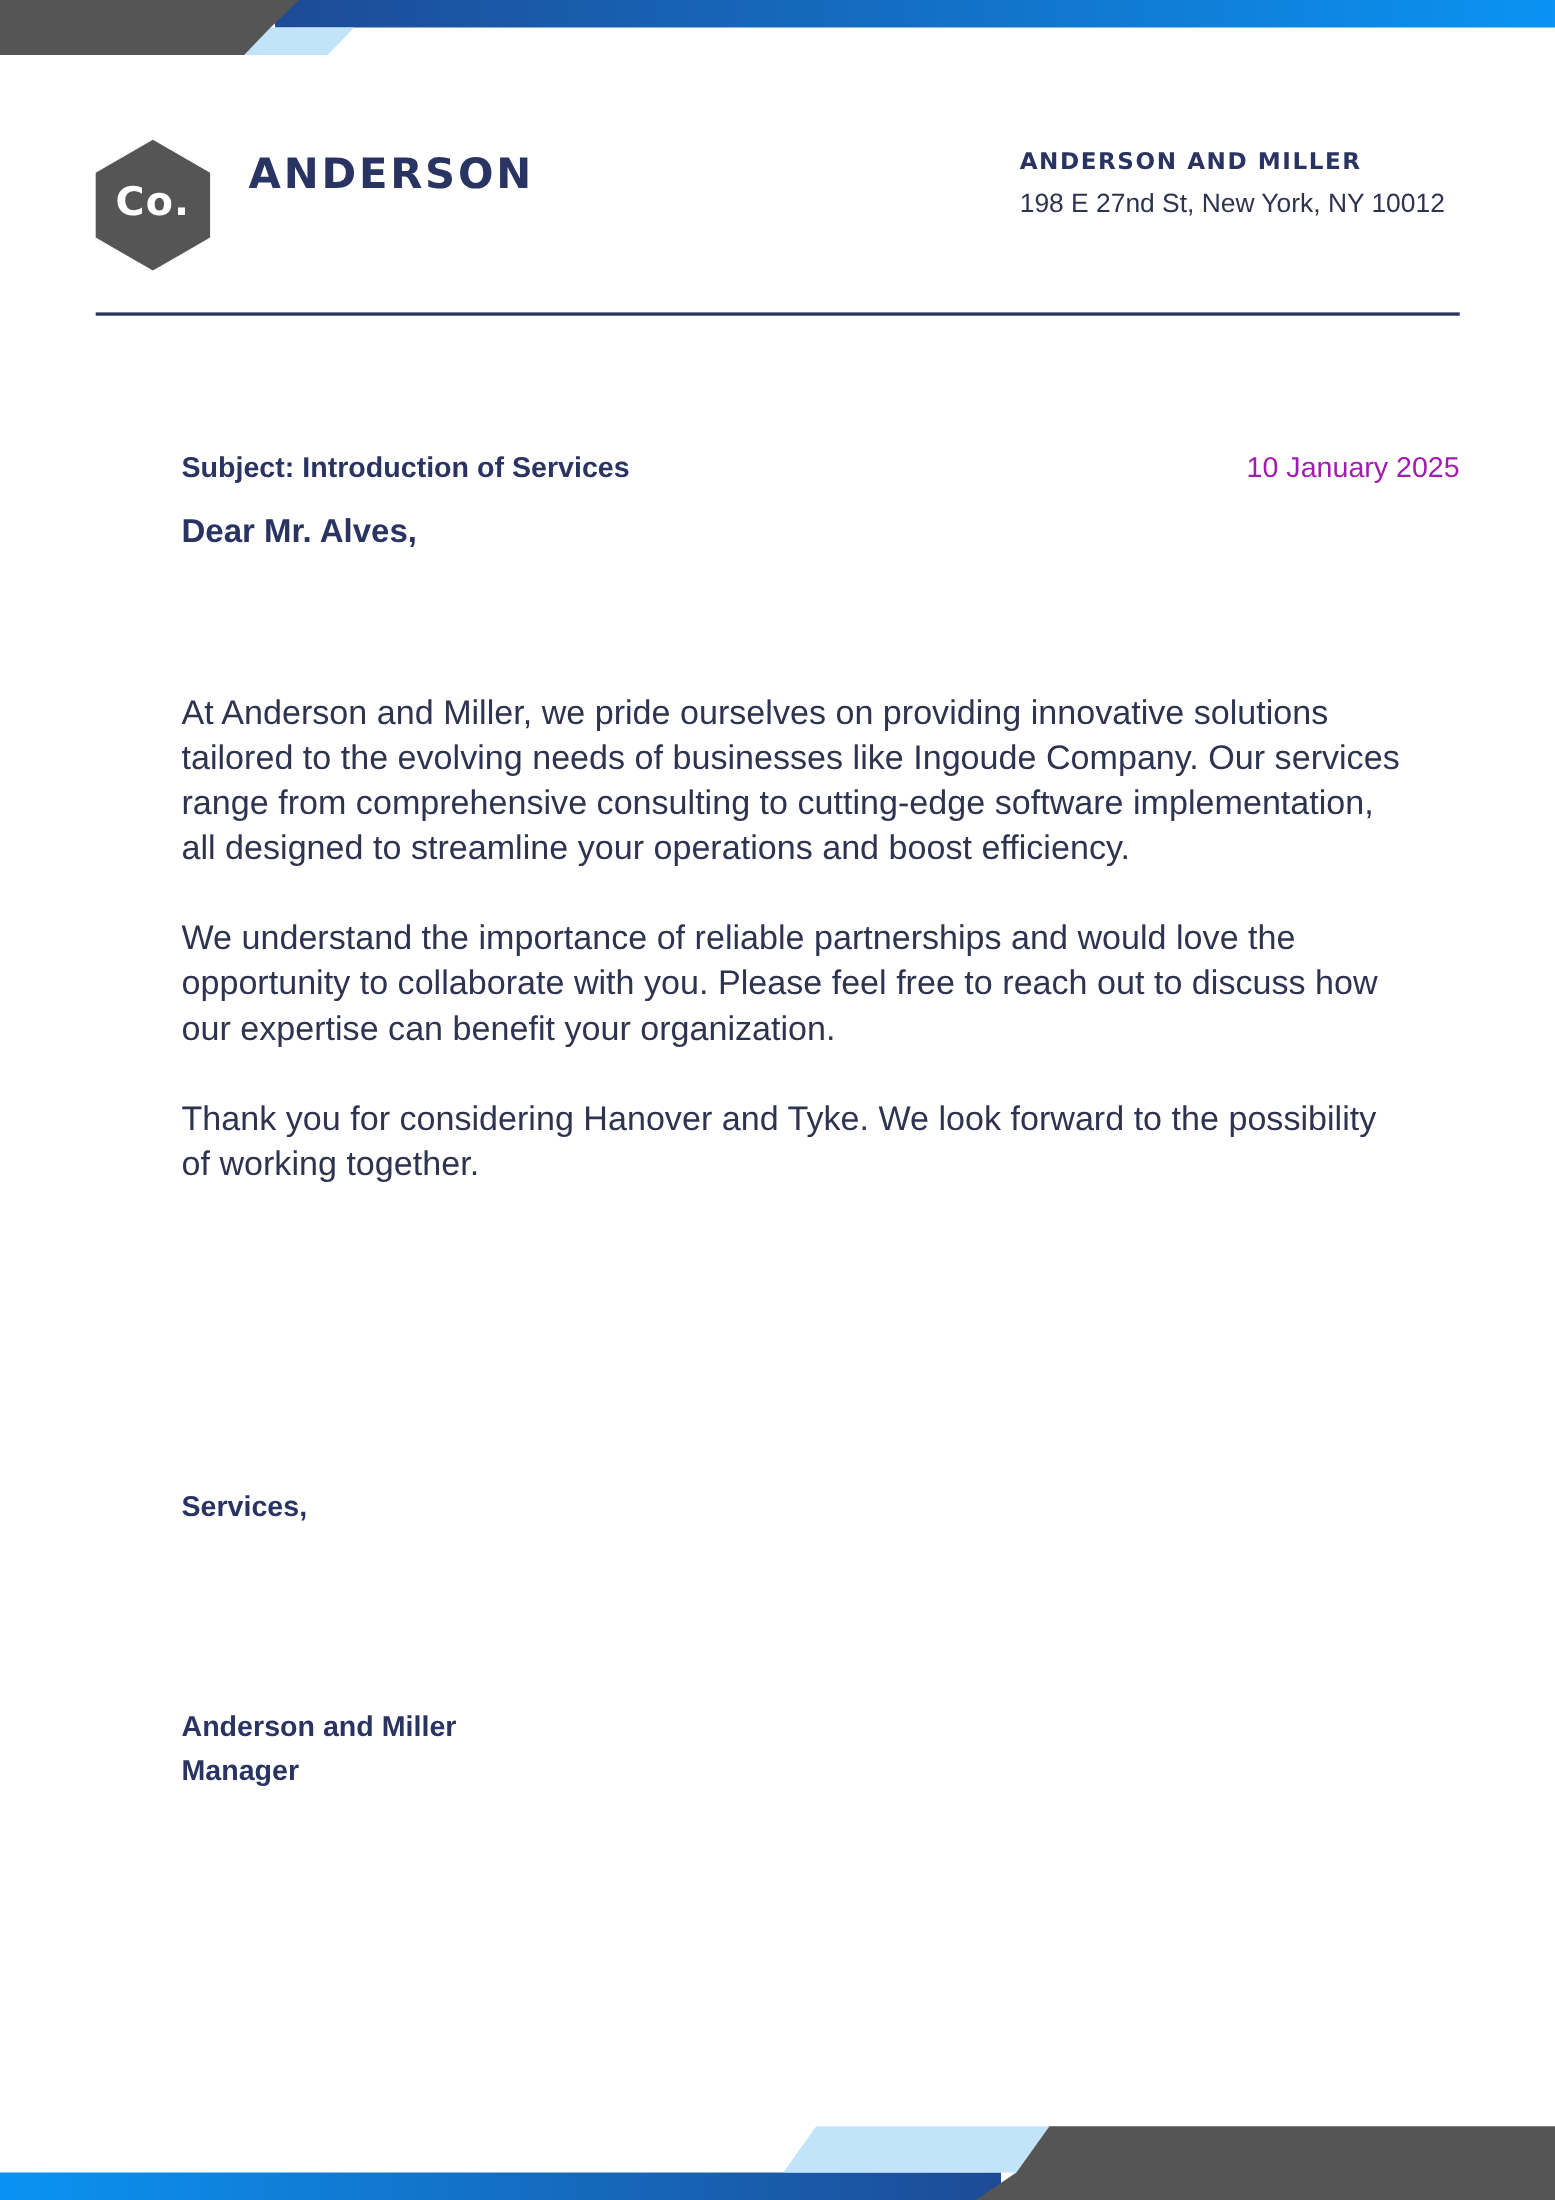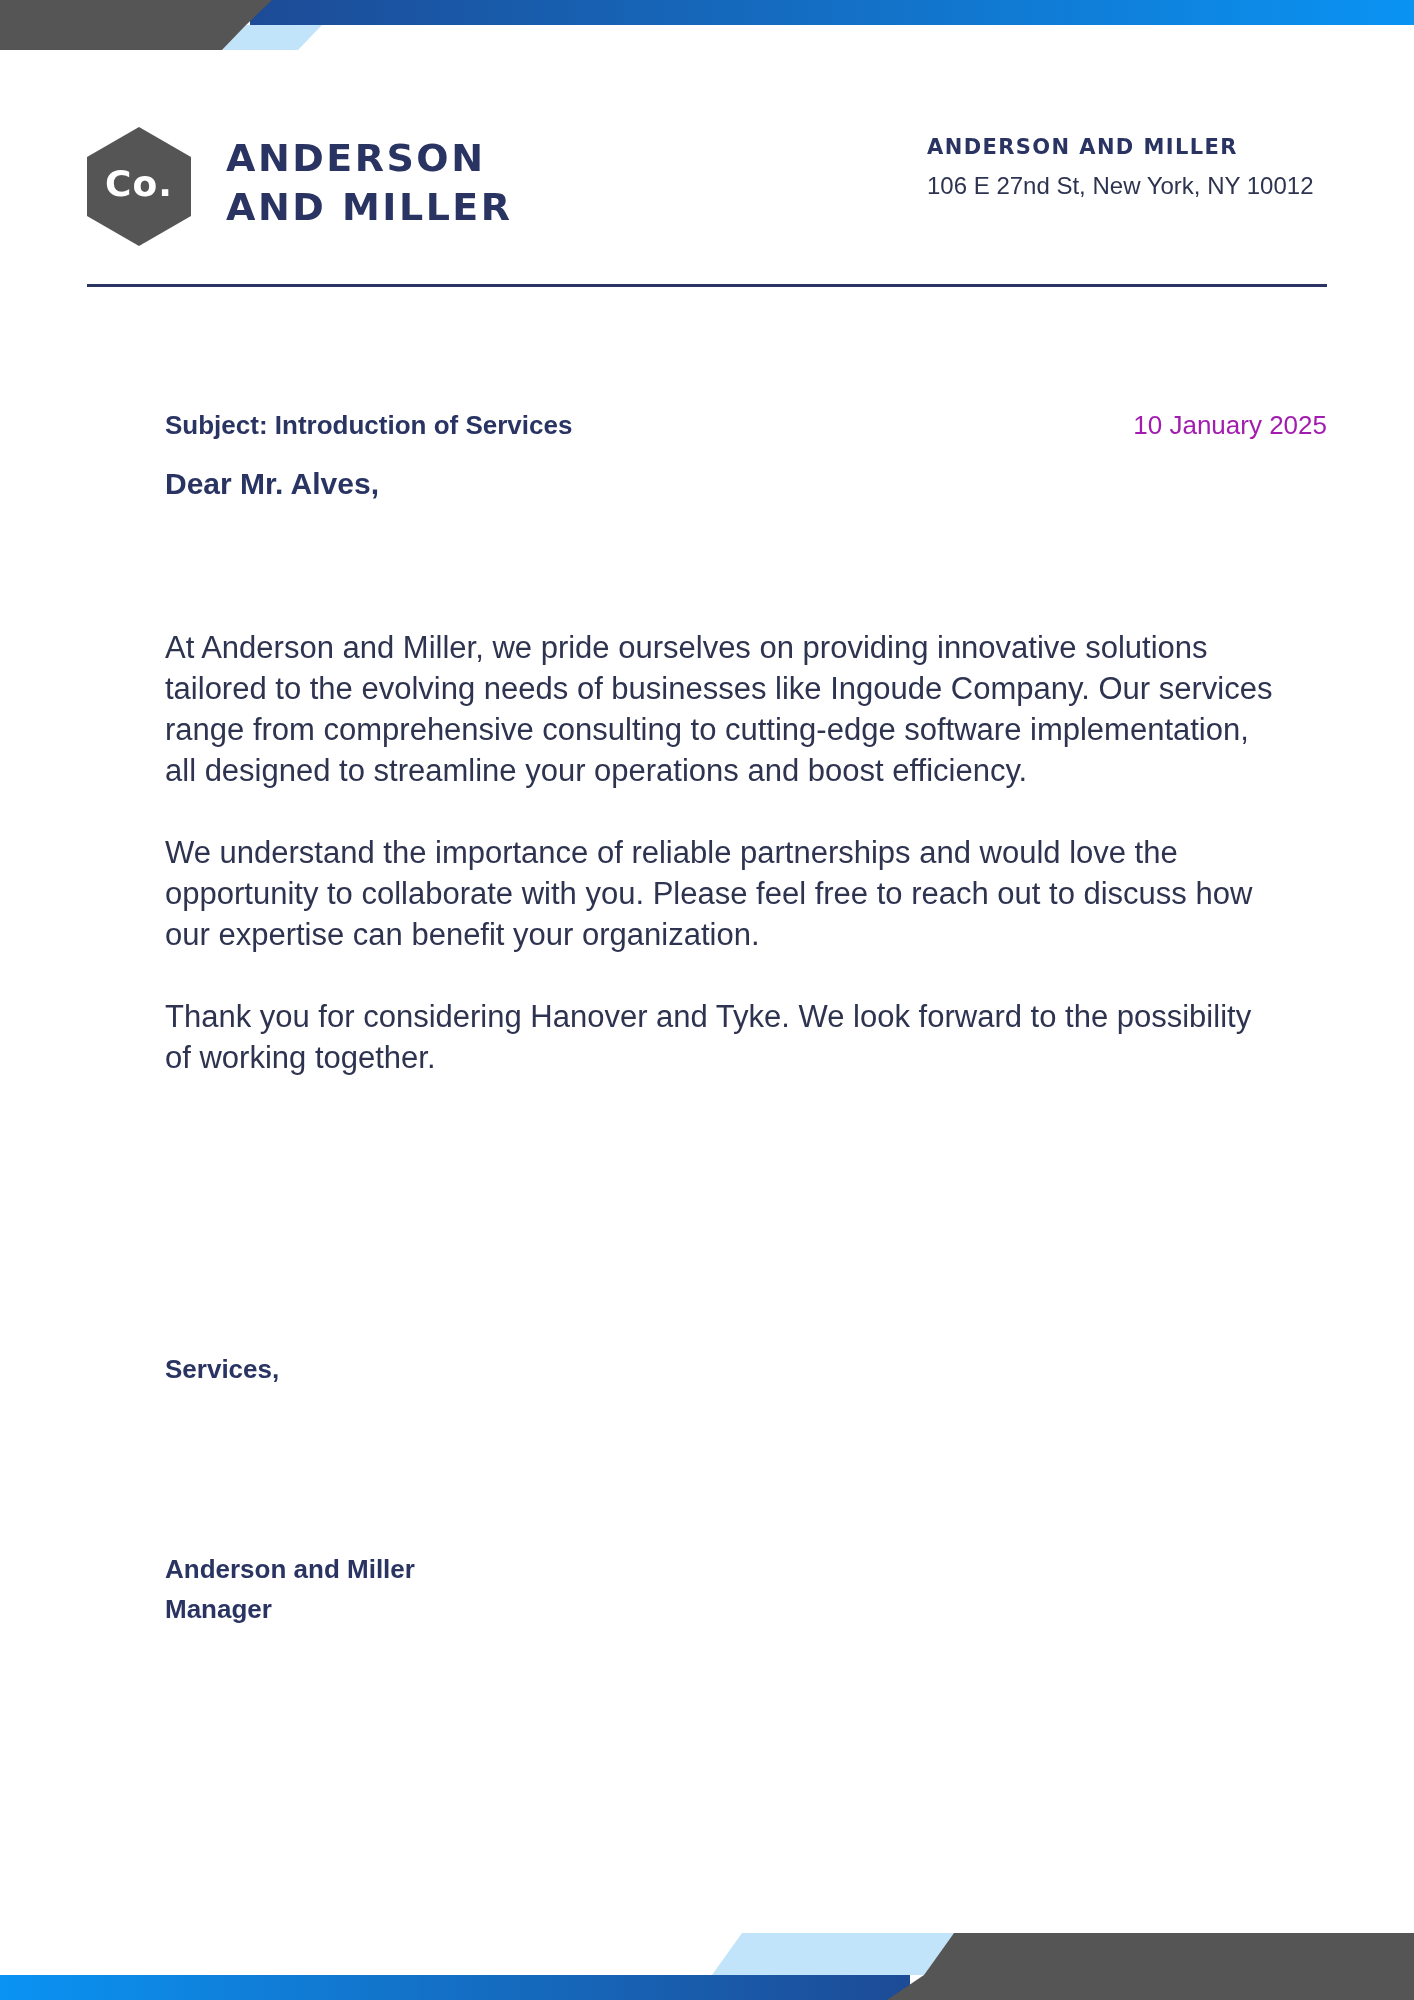--- a/index.html
+++ b/index.html
@@ -82,26 +82,25 @@
   <polygon points="954,13 1414,13 1414,80 887,80 924,55" fill="#555555"></polygon>
 </svg>
 
 <svg class="logo-hex" viewBox="0 0 106 121">
   <polygon points="53,1 105,31 105,90 53,120 1,90 1,31" fill="#555555"></polygon>
 </svg>
 <div class="logo-hex-text">Co.</div>
 
 <div class="brand">
   <div>ANDERSON</div>
-  <div>AND MILLER</div>
 </div>
 
 <div class="contact">
   <div class="contact-title">ANDERSON AND MILLER</div>
-  <div class="contact-line">106 E 27nd St, New York, NY 10012</div>
+  <div class="contact-line">198 E 27nd St, New York, NY 10012</div>
 </div>
 
 <div class="divider"></div>
 
 <div class="subject">Subject: Introduction of Services</div>
 <div class="date">10 January 2025</div>
 <div class="greeting">Dear Mr. Alves,</div>
 
 <div class="body-text">
   <p>At Anderson and Miller, we pride ourselves on providing innovative solutions tailored to the evolving needs of businesses like Ingoude Company. Our services range from comprehensive consulting to cutting-edge software implementation, all designed to streamline your operations and boost efficiency.</p>

